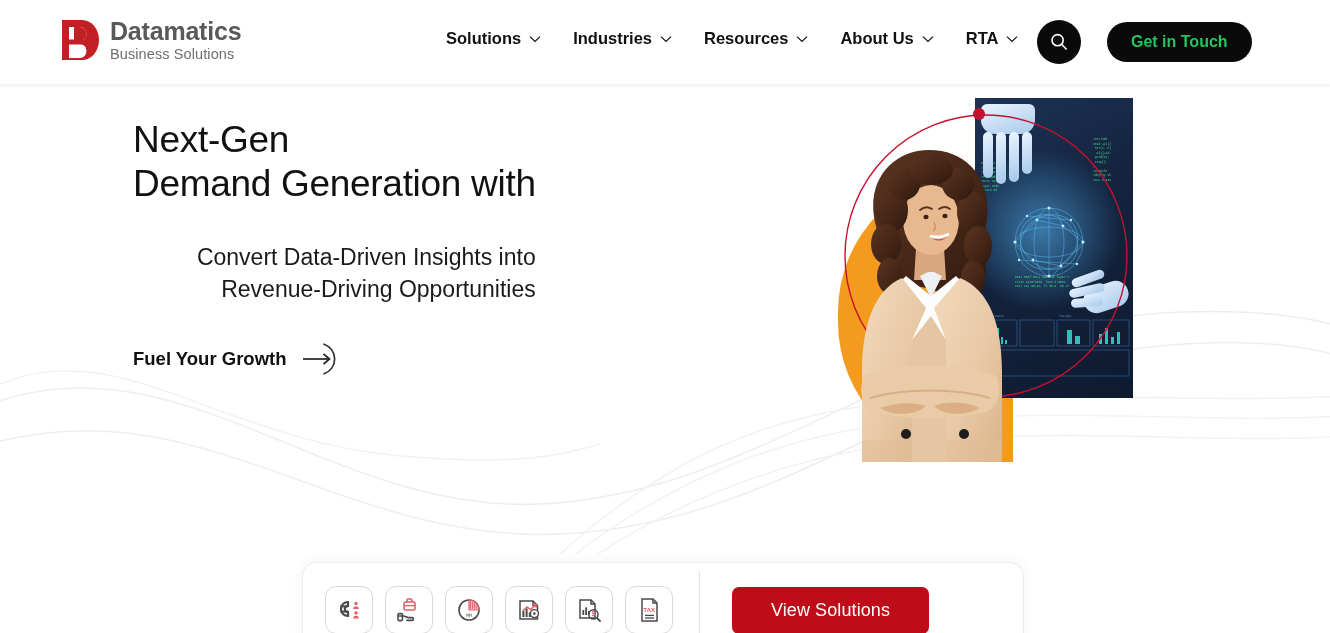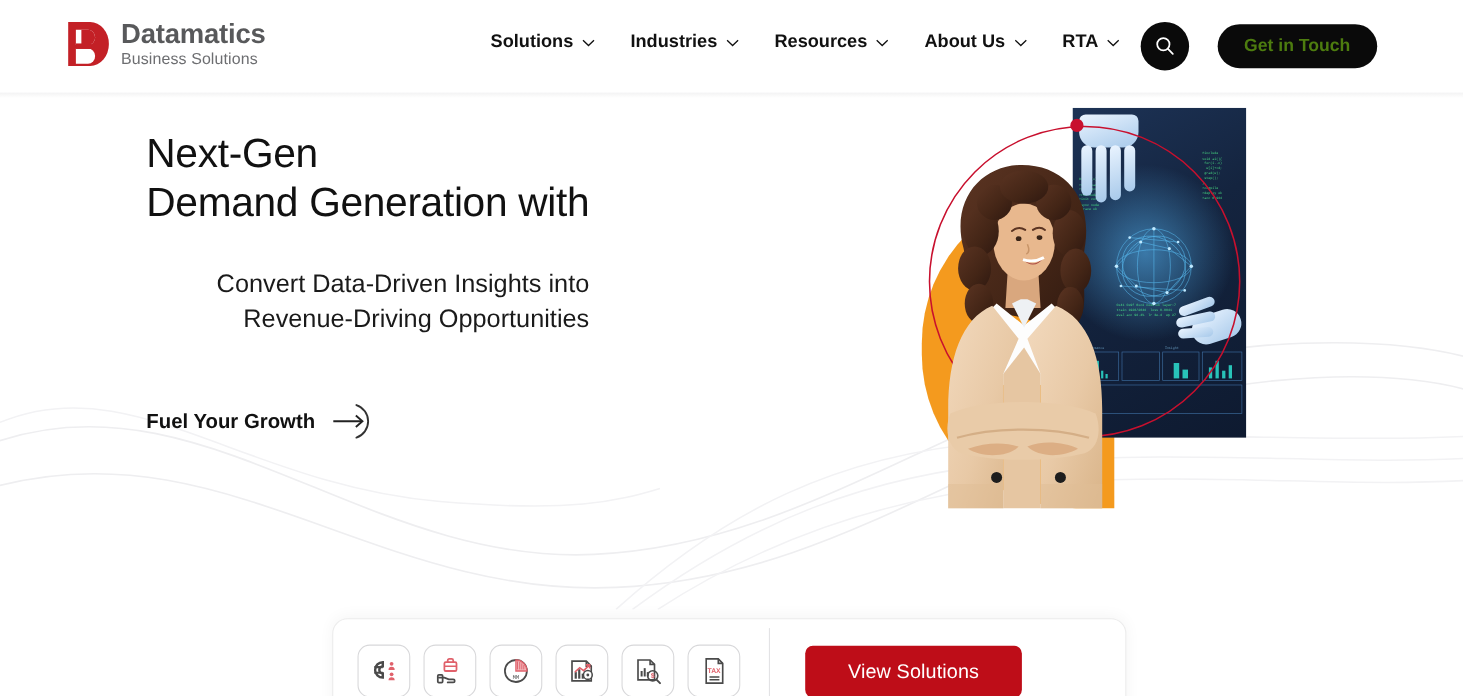--- a/index.html
+++ b/index.html
@@ -41,34 +41,34 @@
 
   .search-btn {
     position:absolute; left:1037px; top:20px;
     width:44px; height:44px; border-radius:50%;
     background:#0a0a0a; display:flex; align-items:center; justify-content:center;
     cursor:pointer;
   }
   .get-in-touch {
     position:absolute; left:1107px; top:22px;
     height:40px; padding:0 24px; border-radius:20px;
-    background:#0a0a0a; color:#4d7c0f; font-size:16px; font-weight:bold;
+    background:#0a0a0a; color:#22c55e; font-size:16px; font-weight:bold;
     display:flex; align-items:center; justify-content:center; cursor:pointer;
     white-space:nowrap;
   }
 
   
   .hero { position:absolute; top:84px; left:0; width:1330px; height:470px; }
   .bg-waves { position:absolute; inset:0; width:1330px; height:470px; z-index:1; }
 
   .hero-copy { position:absolute; left:133px; top:34px; z-index:5; }
   .h1 { font-size:37px; font-weight:400; color:#111; line-height:1.18; letter-spacing:-0.3px; }
   .h1 .accent { color:#C8102E; font-weight:bold; display:block; margin-top:9px; font-size:41px; letter-spacing:-0.5px; }
   .sub { margin-top:37px; font-size:23px; color:#1a1a1a; line-height:1.36;text-align:right; }
-  .cta { margin-top:60px; display:inline-flex; align-items:center; gap:14px; cursor:pointer; }
+  .cta { margin-top:36px; display:inline-flex; align-items:center; gap:14px; cursor:pointer; }
   .cta-label { font-size:18.5px; font-weight:bold; color:#111; }
 
   
   .visual { position:absolute; left:820px; top:0px; width:340px; height:400px; z-index:4; }
   .orange-blob {
     position:absolute; left:18px; top:88px; width:175px; height:290px;
     background:#F49A1E; border-radius:140px 0 0 140px;
   }
   .ring { position:absolute; left:0; top:0; width:340px; height:400px; }
   .photo-circle {

